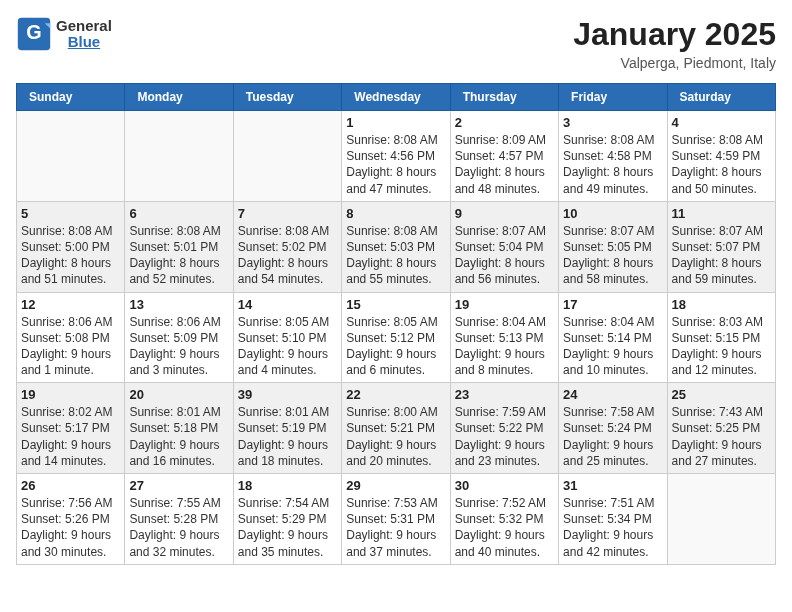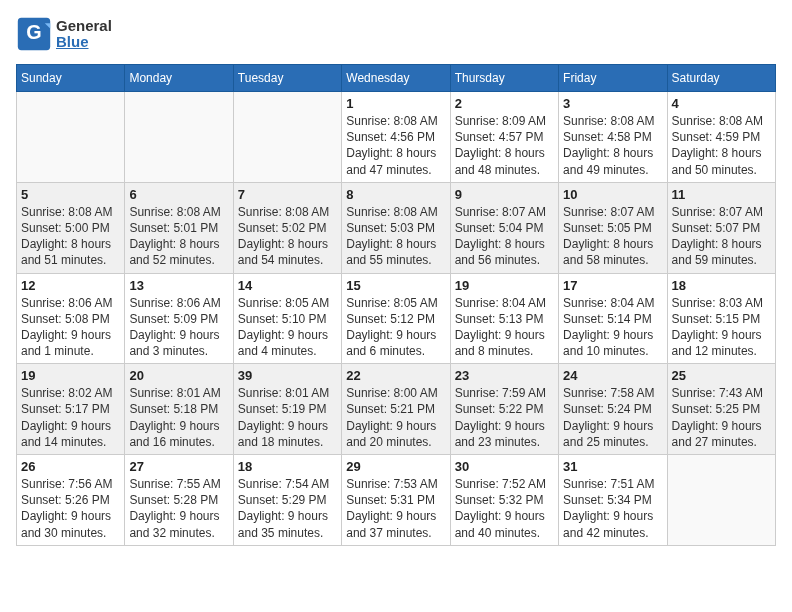--- a/index.html
+++ b/index.html
@@ -18,20 +18,21 @@
     }
     .logo {
       display: flex;
       align-items: center;
       gap: 4px;
     }
     .logo-text {
       display: flex;
       flex-direction: column;
       line-height: 1.1;
+      text-align: center;
     }
     .logo-general {
       font-size: 15px;
       font-weight: bold;
       color: #333;
     }
     .logo-blue {
       font-size: 15px;
       font-weight: bold;
       color: #2a6db5;
@@ -58,22 +59,22 @@
       width: 100%;
       border-collapse: collapse;
       table-layout: fixed;
     }
     thead tr {
       background-color: #2a6db5;
     }
     thead th {
       color: #fff;
       font-size: 12px;
-      font-weight: normal;
-      padding: 6px 4px;
+      font-weight: bold;
+      padding: 6px 12px;
       text-align: left;
       border: 1px solid #1a5a9a;
     }
     tbody tr {
       background: #fff;
     }
     tbody tr:nth-child(even) {
       background: #f0f0f0;
     }
     tbody td {
@@ -108,20 +109,24 @@
     <svg class="logo-icon" viewBox="0 0 40 40">
       <rect x="2" y="2" width="36" height="36" rx="4" fill="#2a6db5"></rect>
       <text x="20" y="26" text-anchor="middle" fill="white" font-size="22" font-weight="bold" font-family="Arial">G</text>
       <polygon points="32,8 38,14 38,8" fill="#7ab8f5"></polygon>
     </svg>
     <div class="logo-text">
       <span class="logo-general">General</span>
       <span class="logo-blue">Blue</span>
     </div>
   </div>
+  <div class="title-area">
+    <div class="calendar-title">January 2025</div>
+    <div class="calendar-subtitle">Valperga, Piedmont, Italy</div>
+  </div>
 </div>
 
 <table>
   <thead>
     <tr>
     <th>Sunday</th>
         <th>Monday</th>
         <th>Tuesday</th>
         <th>Wednesday</th>
         <th>Thursday</th>

